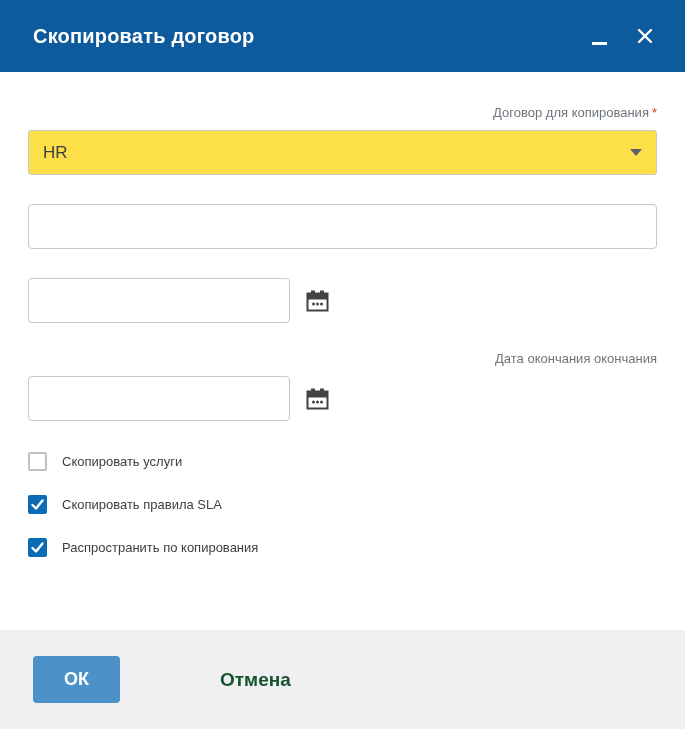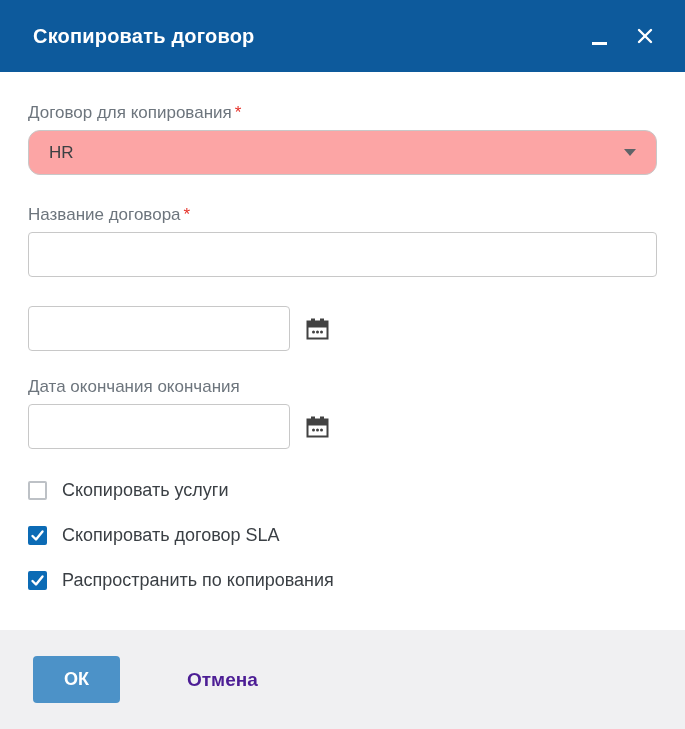--- a/index.html
+++ b/index.html
@@ -29,27 +29,27 @@
     background:transparent;border:none;padding:0;margin:0;cursor:pointer;
     width:20px;height:20px;display:flex;align-items:flex-end;justify-content:center;
   }
   .minus-bar{display:block;width:15px;height:3px;background:#ffffff;margin-bottom:1px;}
   .close-svg{display:block;}
 
   
   .body{flex:1 1 auto;padding:30px 28px 0 28px;}
   .field{margin-bottom:29px;}
   .label{
-    color:#6d757d;font-size:17px;line-height:21px;margin-bottom:7px;
+    color:#6d757d;font-size:13px;line-height:21px;margin-bottom:7px;text-align:right;
   }
   .req{color:var(--required-red);margin-left:3px;}
   .select{
-    height:45px;border:1px solid #c8c8c8;border-radius:12px;background:#fca5a5;
+    height:45px;border:1px solid #c8c8c8;border-radius:3px;background:#fde047;
     display:flex;align-items:center;justify-content:space-between;
-    padding:0 20px;cursor:pointer;
+    padding:0 14px;cursor:pointer;
   }
   .select-value{font-size:17px;color:#3c4043;}
   .caret{
     width:0;height:0;border-left:6px solid transparent;border-right:6px solid transparent;
     border-top:7px solid #5f6368;
   }
   .text-input{
     width:100%;height:45px;border:1px solid #c8c8c8;border-radius:4px;
     padding:0 16px;font-size:17px;color:#3c4043;outline:none;
     font-family:"Liberation Sans",sans-serif;background:#fff;
@@ -70,35 +70,35 @@
   .check-row:last-child{margin-bottom:0;}
   .cbox{
     width:19px;height:19px;border:2px solid #bdc1c6;border-radius:2px;background:#fff;
     display:flex;align-items:center;justify-content:center;flex:0 0 19px;
   }
   .tick{display:none;}
   .check-row[data-checked="true"] .cbox{
     background:var(--checkbox-checked);border-color:var(--checkbox-checked);
   }
   .check-row[data-checked="true"] .tick{display:block;}
-  .check-label{margin-left:15px;font-size:18px;color:#3a3f44;}
+  .check-label{margin-left:15px;font-size:13px;color:#3a3f44;}
 
   
   .footer{
     flex:0 0 99px;margin-top:auto;background:var(--footer-bg);
     display:flex;align-items:center;padding:16px 33px;gap:36px;
   }
   .ok{
     width:87px;height:47px;background:var(--ok-button);color:#fff;border:none;
     border-radius:4px;font-size:18px;font-weight:bold;cursor:pointer;
     font-family:"Liberation Sans",sans-serif;
   }
   .cancel{
-    margin-left:31px;background:transparent;border:none;padding:0;cursor:pointer;
-    font-size:19px;font-weight:bold;color:#4c1d95;
+    margin-left:64px;background:transparent;border:none;padding:0;cursor:pointer;
+    font-size:19px;font-weight:bold;color:#14532d;
     font-family:"Liberation Sans",sans-serif;
   }
 </style>
 </head>
 <body>
 
 <div class="dialog">
 
   <div class="header">
     <span class="title">Скопировать договор</span>
@@ -121,23 +121,20 @@
       <div class="label">
         <span>Договор для копирования</span><span class="req">*</span>
       </div>
       <div class="select" role="combobox">
         <span class="select-value">HR</span>
         <span class="caret"></span>
       </div>
     </div>
 
     <div class="field">
-      <div class="label">
-        <span>Название договора</span><span class="req">*</span>
-      </div>
       <input class="text-input" type="text" value="" style="">
     </div>
 
     <div class="field date-field">
       <div class="date-row">
         <input class="text-input date" type="text" value="" style="">
         <button class="cal-btn" type="button">
           <svg width="25" height="24" viewBox="0 0 25 24">
             <rect x="6" y="1.5" width="4" height="5" fill="#424242"></rect>
             <rect x="15" y="1.5" width="4" height="5" fill="#424242"></rect>
@@ -179,21 +176,21 @@
         </span>
         <span class="check-label">Скопировать услуги</span>
       </div>
 
       <div class="check-row" data-checked="true">
         <span class="cbox">
           <svg class="tick" width="15" height="15" viewBox="0 0 15 15">
             <polyline points="2.5,8 6,11.5 12.5,3.5" fill="none" stroke="#ffffff" stroke-width="2.4" stroke-linecap="round" stroke-linejoin="round"></polyline>
           </svg>
         </span>
-        <span class="check-label">Скопировать договор SLA</span>
+        <span class="check-label">Скопировать правила SLA</span>
       </div>
 
       <div class="check-row" data-checked="true">
         <span class="cbox">
           <svg class="tick" width="15" height="15" viewBox="0 0 15 15">
             <polyline points="2.5,8 6,11.5 12.5,3.5" fill="none" stroke="#ffffff" stroke-width="2.4" stroke-linecap="round" stroke-linejoin="round"></polyline>
           </svg>
         </span>
         <span class="check-label">Распространить по копирования</span>
       </div>

